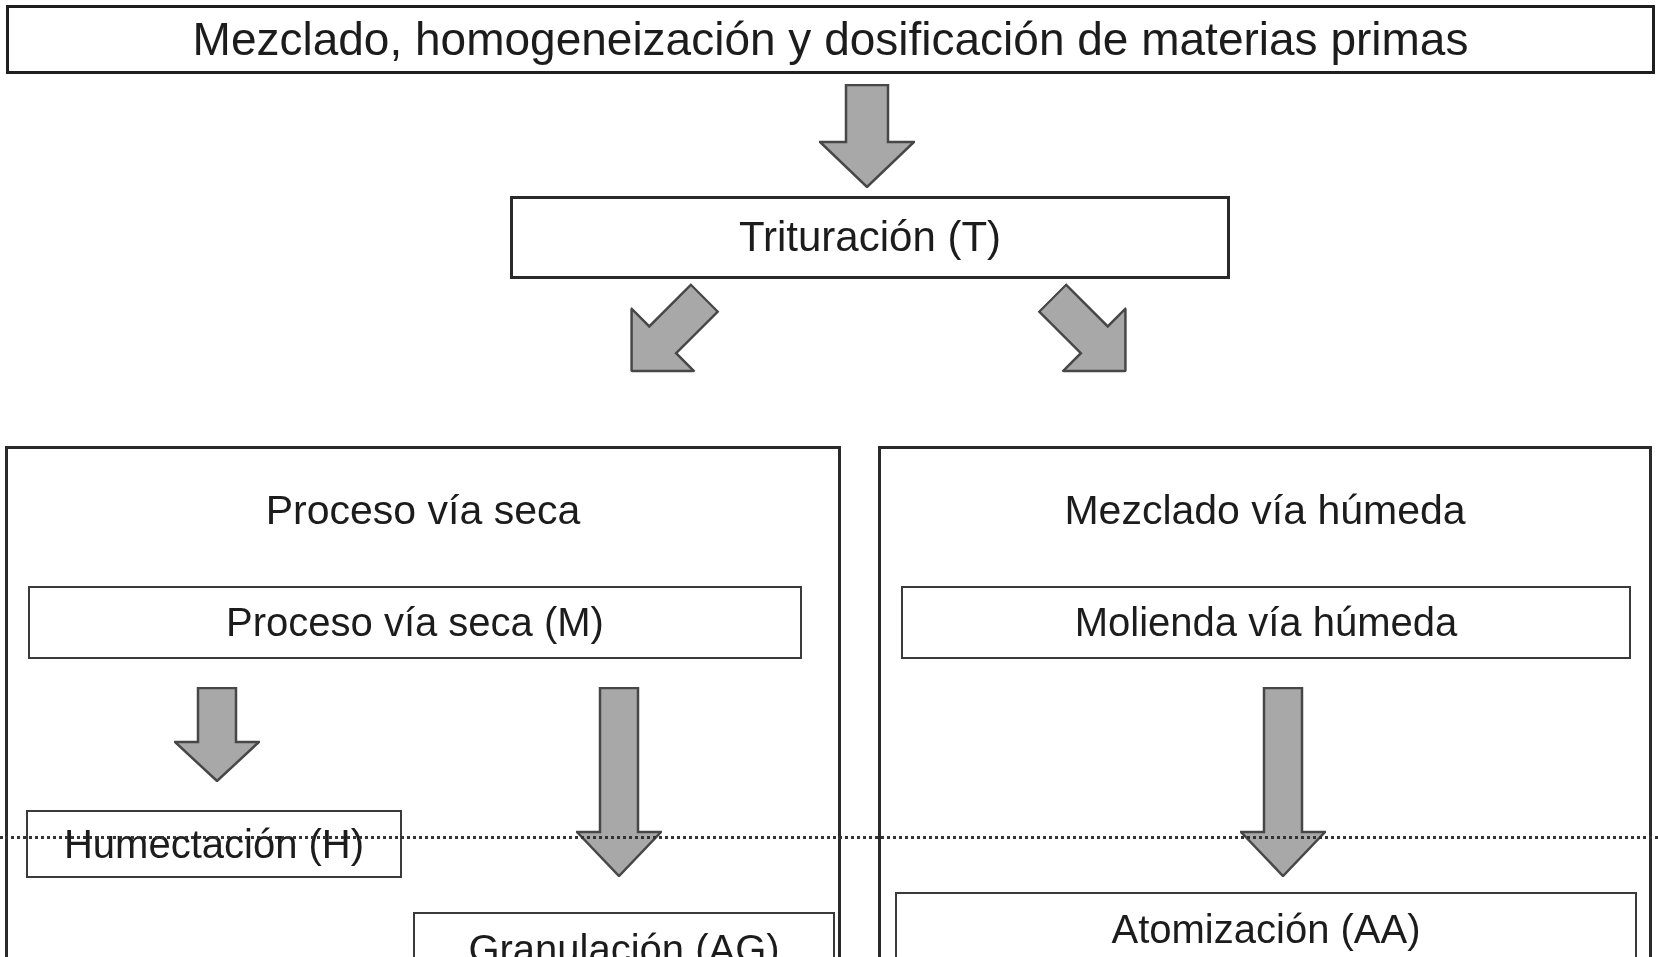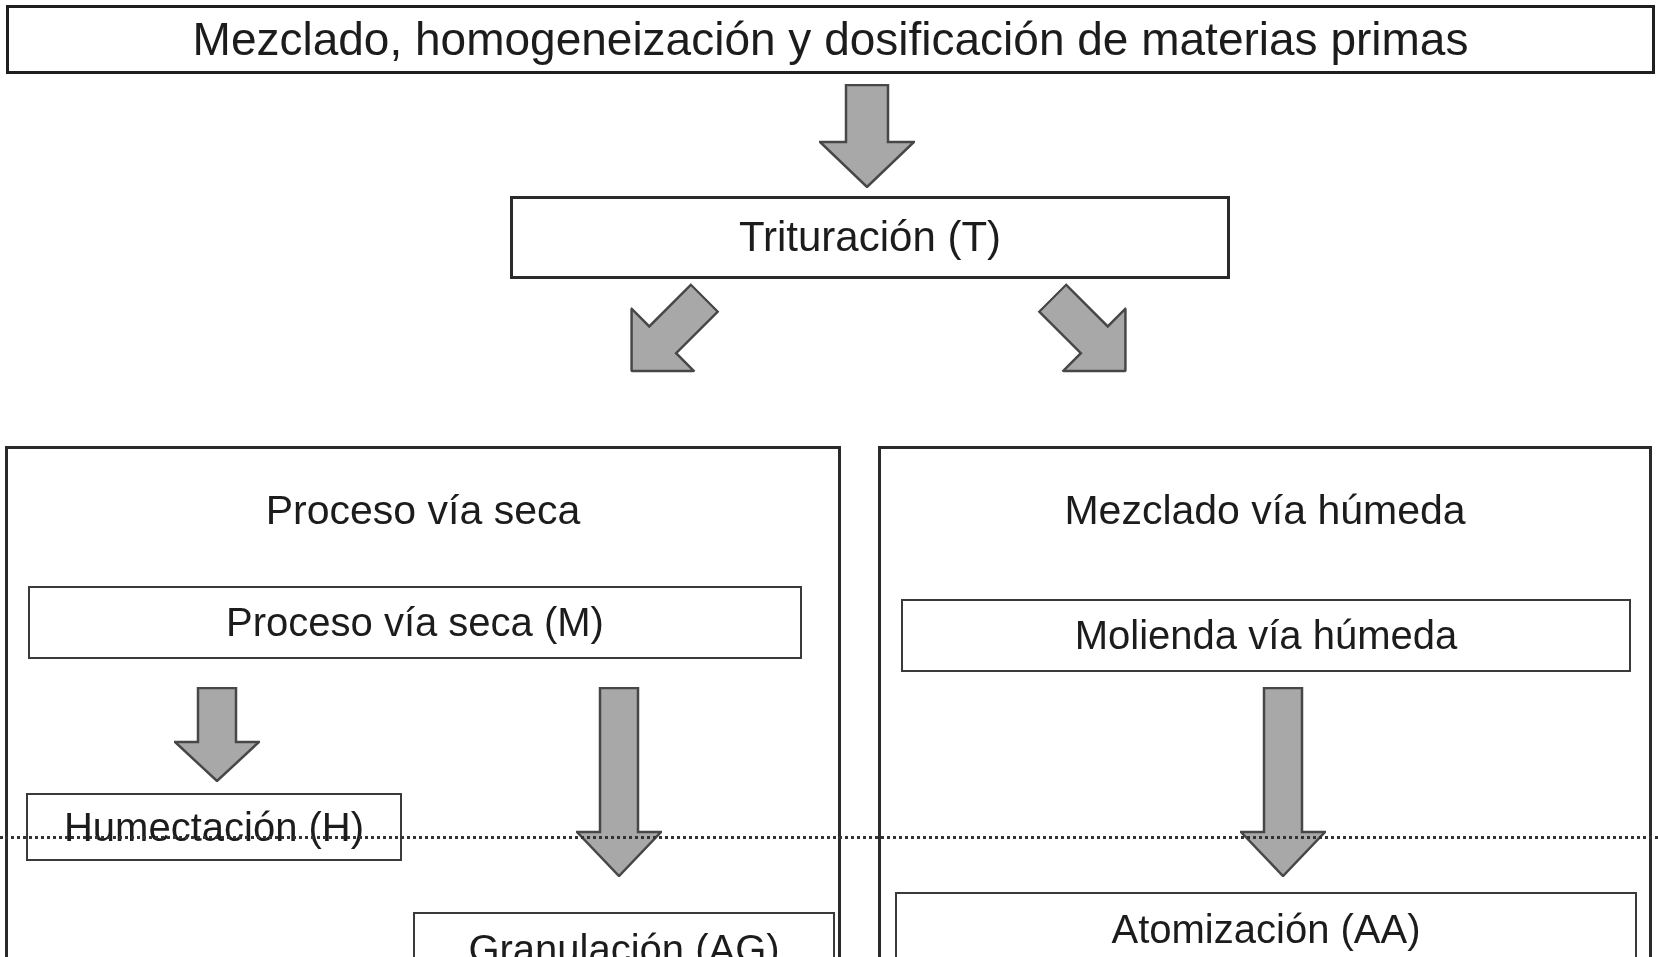--- a/index.html
+++ b/index.html
@@ -60,22 +60,22 @@
     background: #ffffff;
     border: 2px solid #3a3a3a;
     display: flex;
     align-items: center;
     justify-content: center;
     text-align: center;
     font-size: 40px;
     box-sizing: content-box;
   }
   .molienda-seca   { left: 20px;  top: 137px; width: 770px; height: 69px; }
-  .molienda-humeda { left: 20px;  top: 150px; width: 726px; height: 69px; }
-  .humectacion     { left: 18px;  top: 344px; width: 372px; height: 64px; }
+  .molienda-humeda { left: 20px;  top: 137px; width: 726px; height: 69px; }
+  .humectacion     { left: 18px;  top: 361px; width: 372px; height: 64px; }
   .granulacion     { left: 405px; top: 463px; width: 418px; height: 70px; text-align: center; }
   .atomizacion     { left: 14px;  top: 443px; width: 738px; height: 70px; }
 
   .arrow { position: absolute; }
   .arrow svg { display: block; }
   .arrow polygon { stroke: #474747; stroke-width: 2.5; }
 
   .arrow-top        { left: 819px; top: 84px;  width: 96px; height: 104px; }
   .arrow-diag-left  { left: 623px; top: 282px; width: 90px; height: 105px;
                       transform: rotate(45deg); transform-origin: center; }

